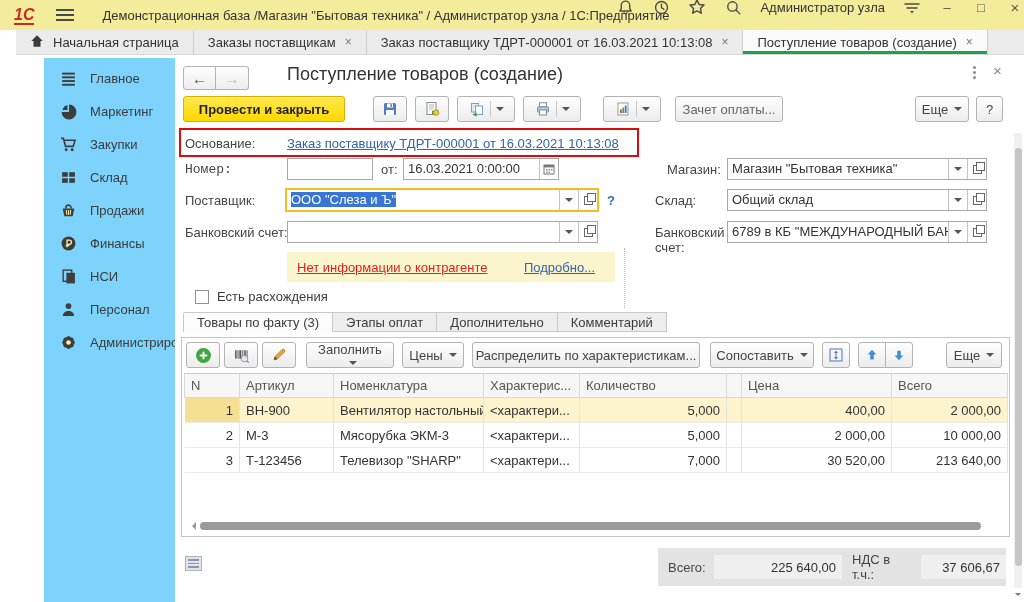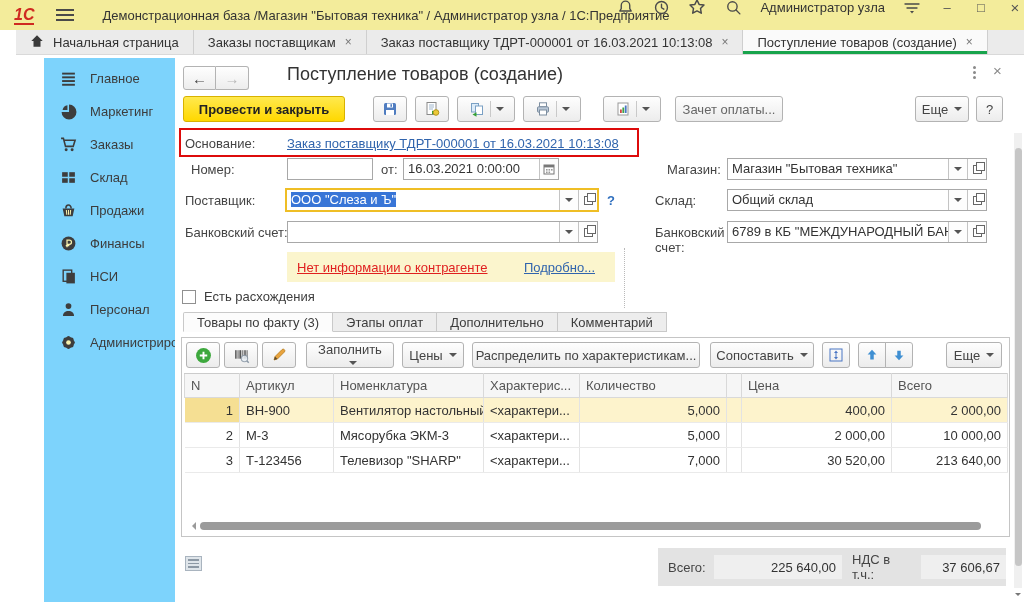--- a/index.html
+++ b/index.html
@@ -64,21 +64,21 @@
   .openic::after { content:""; position:absolute; left:3px; top:-3px; width:7px; height:7px; border:1px solid #666; background:#fff; }
   .field.focus { border:2px solid #efbe25; height:24px; }
   .sel { background:#3875d7; color:#fff; }
   .q-help { position:absolute; color:#2f6fbe; font-weight:bold; cursor:pointer; }
 
   .warnband { position:absolute; left:112px; top:194px; width:328px; height:30px; background:#fbf5cd; display:flex; align-items:center; }
   .warn-link { color:#e01f1f; text-decoration:underline; margin-left:10px; cursor:pointer; }
   .details-link { margin-left:auto; margin-right:20px; }
   .vsplit-dots { position:absolute; left:449px; top:190px; height:60px; border-left:1px dotted #b9b9b9; }
 
-  .chkrow { position:absolute; left:7px; top:231px; display:flex; align-items:center; cursor:pointer; }
+  .chkrow { position:absolute; left:20px; top:231px; display:flex; align-items:center; cursor:pointer; }
   .chk { width:14px; height:14px; border:1px solid #909090; background:#fff; margin-right:8px; }
 
   .ptabs { position:absolute; left:8px; top:254px; display:flex; height:20px; }
   .ptab { border:1px solid #c9c9c9; border-left:none; background:#ededed; padding:0 13px; display:flex; align-items:center; color:#3c3c3c; cursor:pointer; }
   .ptab:first-child { border-left:1px solid #c9c9c9; border-radius:2px 0 0 0; }
   .ptab.active { background:#fcfcfc; border-bottom-color:#fcfcfc; }
 
   .panel { position:absolute; left:6px; top:279px; width:829px; height:200px; border:1px solid #c5c5c5; background:#fff; }
   .gbtn { position:absolute; top:4px; height:26px; border:1px solid #b3b3b3; border-radius:3px; background:linear-gradient(#fefefe,#ececec); display:flex; align-items:center; justify-content:center; color:#444; cursor:pointer; }
 
@@ -194,21 +194,21 @@
         <path d="M7 6.5V2A5.5 5.5 0 0 0 2.4 6.5z" fill="#3d3d3d"></path>
       </svg>
     <span>Маркетинг</span>
   </div>
   <div class="snav">
     <svg width="17" height="17" viewBox="0 0 16 16">
         <path d="M1 2.2h2.2l2 7.6h7.2l1.8-5.8H4" fill="none" stroke="#3d3d3d" stroke-width="1.5"></path>
         <circle cx="5.8" cy="13" r="1.4" fill="#3d3d3d"></circle>
         <circle cx="11.4" cy="13" r="1.4" fill="#3d3d3d"></circle>
       </svg>
-    <span>Заказы</span>
+    <span>Закупки</span>
   </div>
   <div class="snav">
     <svg width="17" height="17" viewBox="0 0 16 16">
         <g fill="#3d3d3d">
           <rect x="2" y="3" width="5.3" height="4.3"></rect>
           <rect x="8.7" y="3" width="5.3" height="4.3"></rect>
           <rect x="2" y="8.7" width="5.3" height="4.3"></rect>
           <rect x="8.7" y="8.7" width="5.3" height="4.3"></rect>
         </g>
       </svg>
@@ -329,21 +329,21 @@
         <span class="caret"></span>
     </div>
     <div class="btn" style="left:801px; width:27px;">?</div>
   </div>
 
   <div class="red-box"></div>
 
   <span class="flabel" style="left:10px; top:78px;">Основание:</span>
   <span class="flabel link" style="left:112px; top:78px;">Заказ поставщику ТДРТ-000001 от 16.03.2021 10:13:08</span>
 
-  <span class="flabel" style="left:16px; top:104px;">Номер:</span>
+  <span class="flabel" style="left:10px; top:104px;font-family:Liberation Mono, monospace;">Номер:</span>
   <div class="field" style="left:112px; top:100px; width:86px;">
       <div class="val"></div>
     </div>
   <span class="flabel" style="left:206px; top:104px;">от:</span>
   <div class="field" style="left:228px; top:100px; width:156px;">
     <div class="val">16.03.2021  0:00:00</div>
     <div class="fbtn">
       <svg width="12" height="12" viewBox="0 0 12 12">
           <rect x="1" y="2" width="10" height="9" fill="#fff" stroke="#777"></rect>
           <rect x="1" y="2" width="10" height="2.4" fill="#777"></rect>

